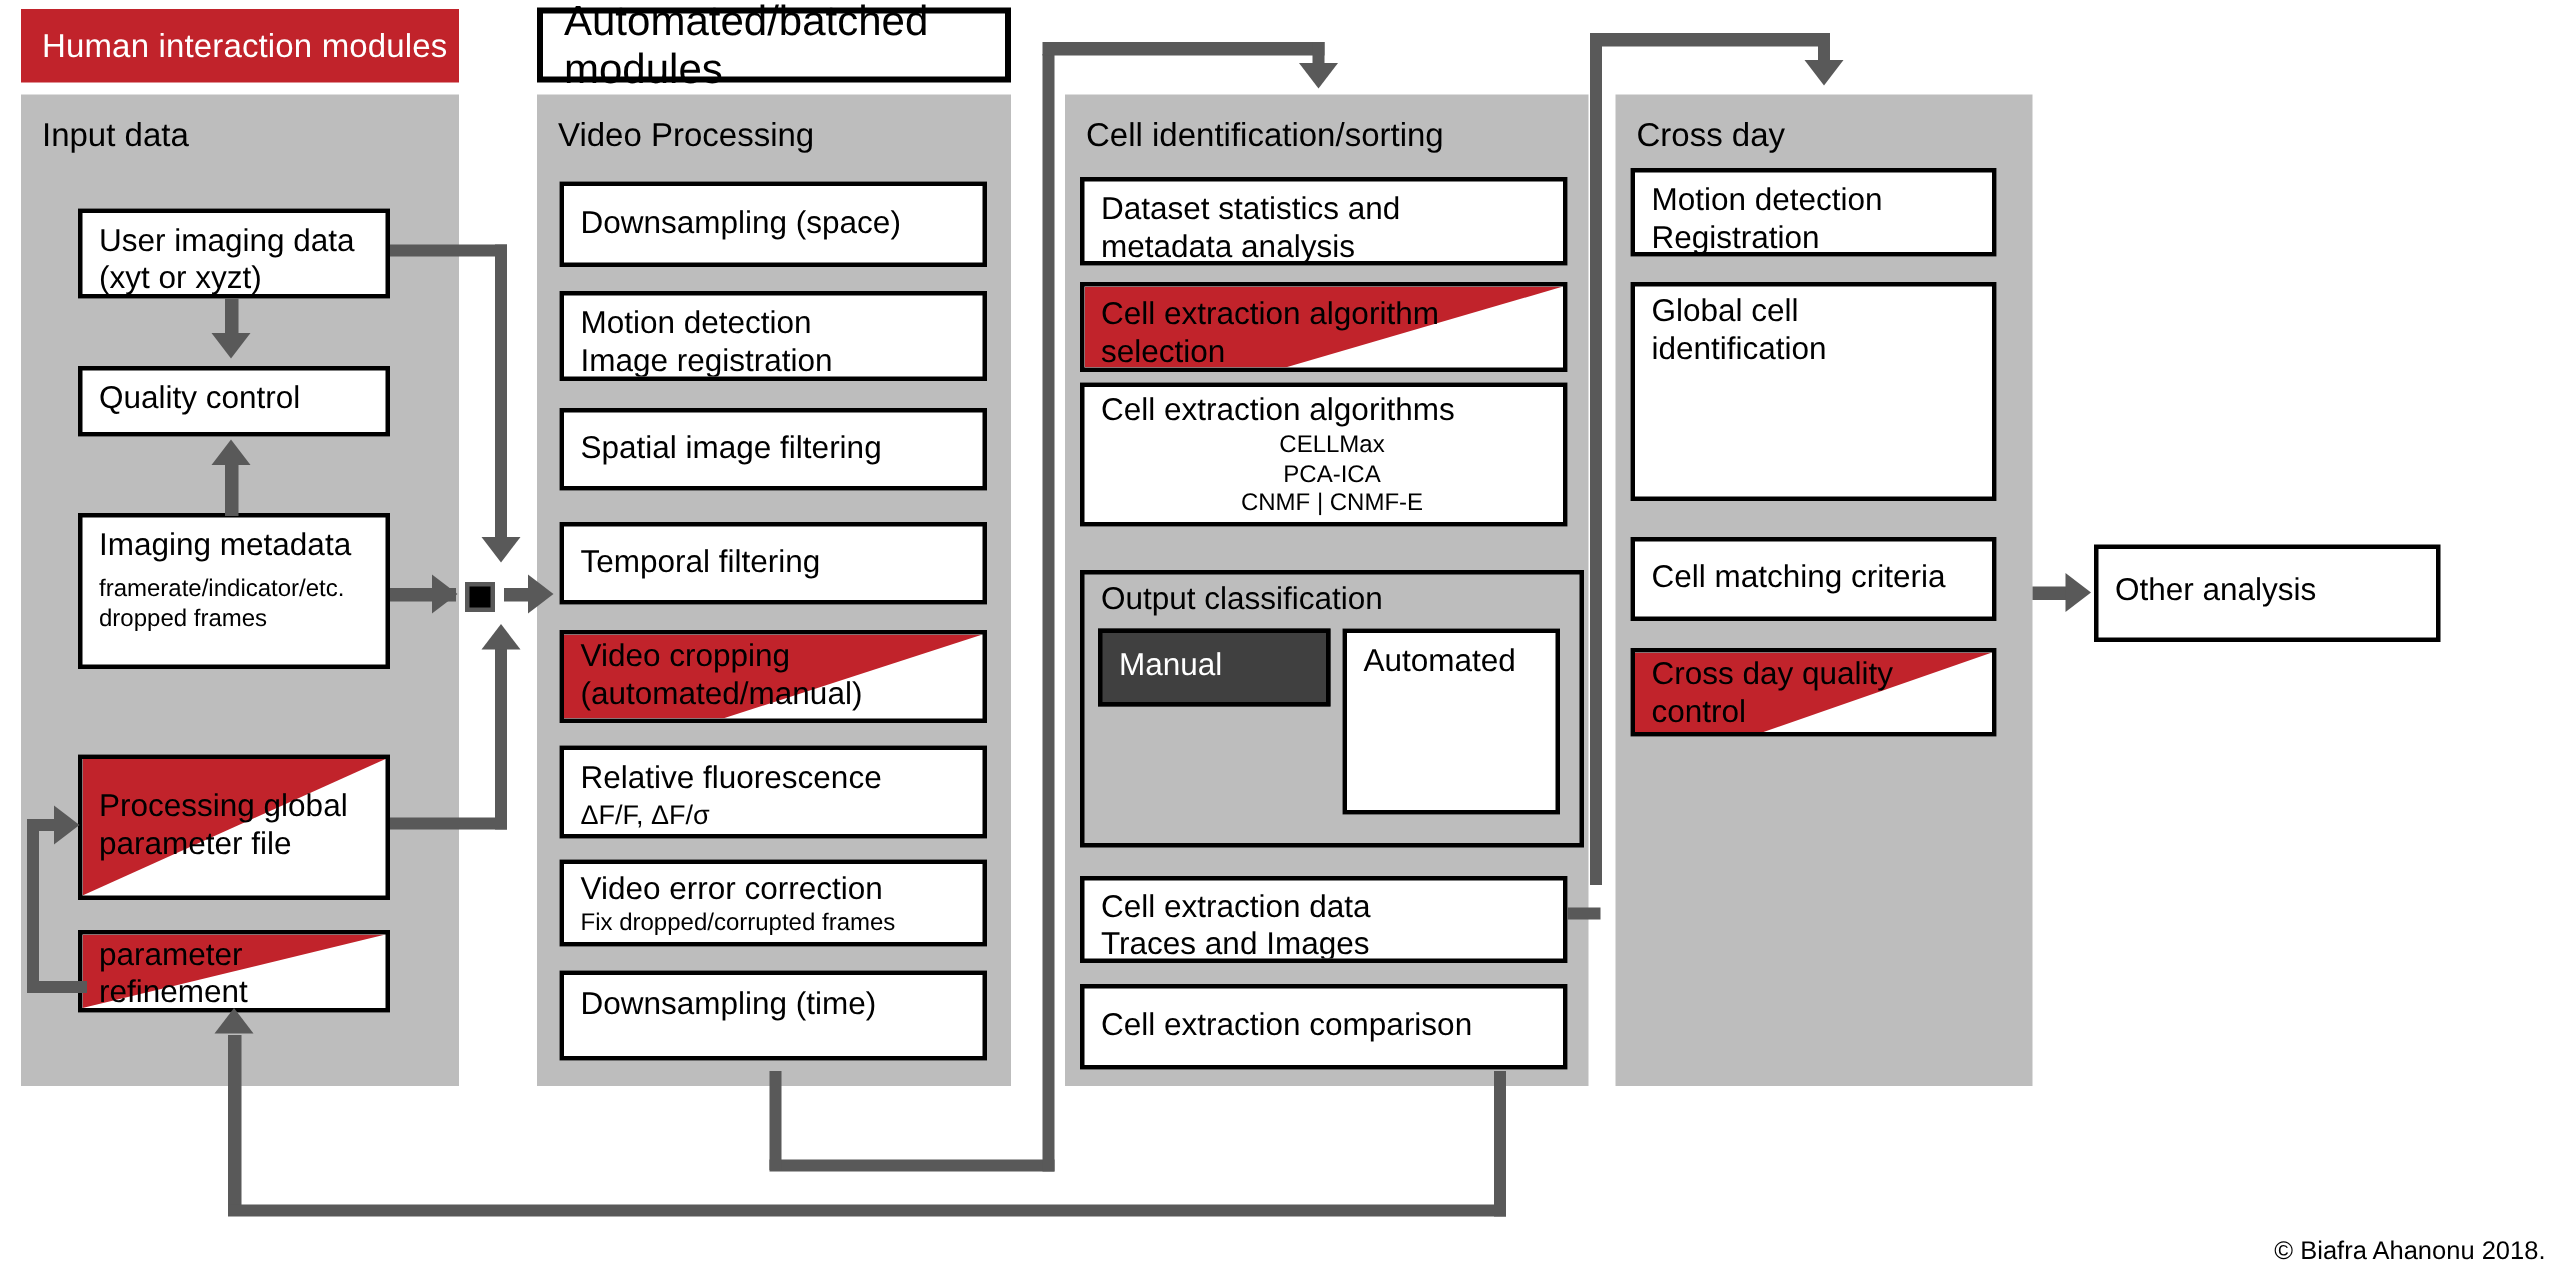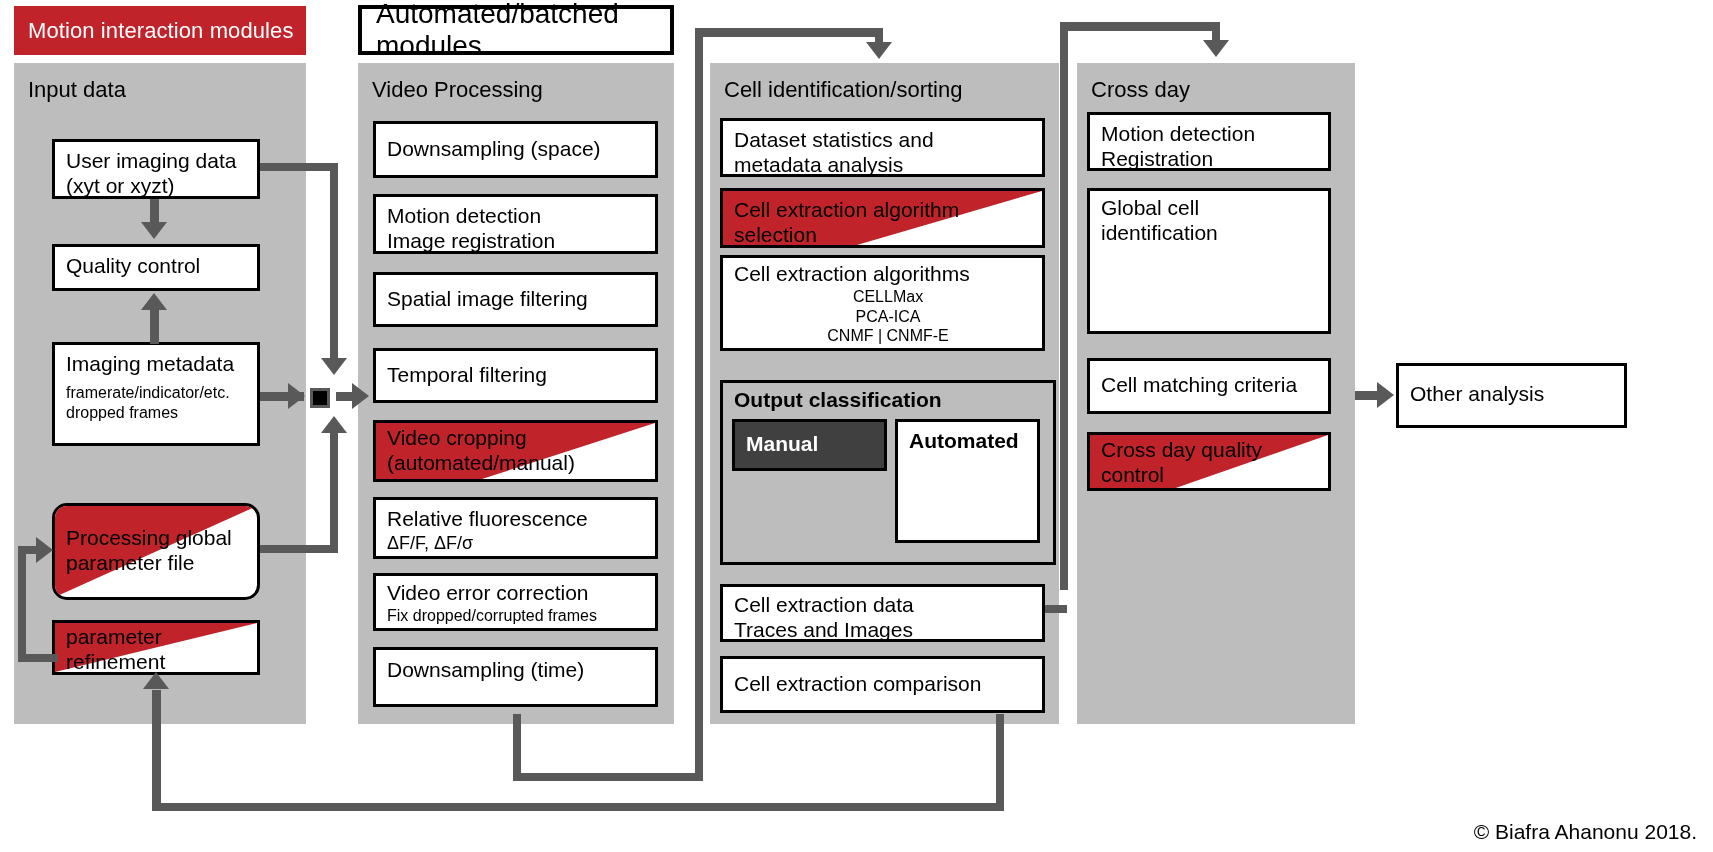--- a/index.html
+++ b/index.html
@@ -123,33 +123,33 @@
     width: 20px; height: 20px;
     background: #000;
     border: 3px solid #595959;
     box-sizing: border-box;
   }
 
   .copyright {
     position: absolute;
     right: 16px;
     bottom: 8px;
-    font-size: 21px;
+    font-size: 17px;
     color: #000;
     white-space: nowrap;
     margin-left: 20px;
   }
 </style>
 </head>
 <body>
 
 <div id="canvas">
 
   <div class="legend-red">
-    <span>Motion interaction modules</span>
+    <span>Human interaction modules</span>
   </div>
   <div class="legend-white">
     <span>Automated/batched modules</span>
   </div>
 
   <div class="column" style="left:14px; top:63px; width:292px; height:661px;">
     <div class="col-title">Input data</div>
   </div>
   <div class="column" style="left:358px; top:63px; width:316px; height:661px;">
     <div class="col-title">Video Processing</div>
@@ -175,21 +175,21 @@
   </div>
 
   <div class="node" style="left:52px; top:342px; width:208px; height:104px;">
     <div class="txt">
       <span class="t1">Imaging metadata</span>
       <span class="t2" style="margin-top:6px; white-space:pre-line;">framerate/indicator/etc.
 dropped frames</span>
     </div>
   </div>
 
-  <div class="node" style="left:52px; top:503px; width:208px; height:97px;border-radius:15px;">
+  <div class="node" style="left:52px; top:503px; width:208px; height:97px;">
     <div class="wedge" style="clip-path: polygon(0 0, 100% 0, 0 100%);"></div>
     <div class="txt" style="padding-top:20px;">
       <span class="t1" style="white-space:pre-line;">Processing global
 parameter file</span>
     </div>
   </div>
 
   <div class="node" style="left:52px; top:620px; width:208px; height:55px;">
     <div class="wedge" style="clip-path: polygon(0 0, 100% 0, 0 100%);"></div>
     <div class="txt" style="padding-top:2px;">
@@ -269,21 +269,21 @@
   <div class="node" style="left:720px; top:255px; width:325px; height:96px;">
     <div class="txt" style="padding-top:4px;">
       <span class="t1">Cell extraction algorithms</span>
       <span class="t2" style="white-space:pre-line;text-align:center;">CELLMax
 PCA-ICA
 CNMF | CNMF-E
 EXTRACT | ROI</span>
     </div>
   </div>
 
-  <div class="subpanel" style="left:720px; top:380px; width:336px; height:185px;font-weight:bold;">
+  <div class="subpanel" style="left:720px; top:380px; width:336px; height:185px;">
     <div style="position:absolute; left:11px; top:5px; font-size:21px; color:#000;">Output classification</div>
     <div class="node solid-red" style="left:9px; top:36px; width:155px; height:52px; position:absolute;">
       <div class="txt" style="padding-top:10px;">
         <span class="t1">Manual</span>
       </div>
     </div>
     <div class="node" style="left:172px; top:36px; width:145px; height:124px; position:absolute;">
       <div class="txt" style="padding-top:7px;">
         <span class="t1">Automated</span>
       </div>

